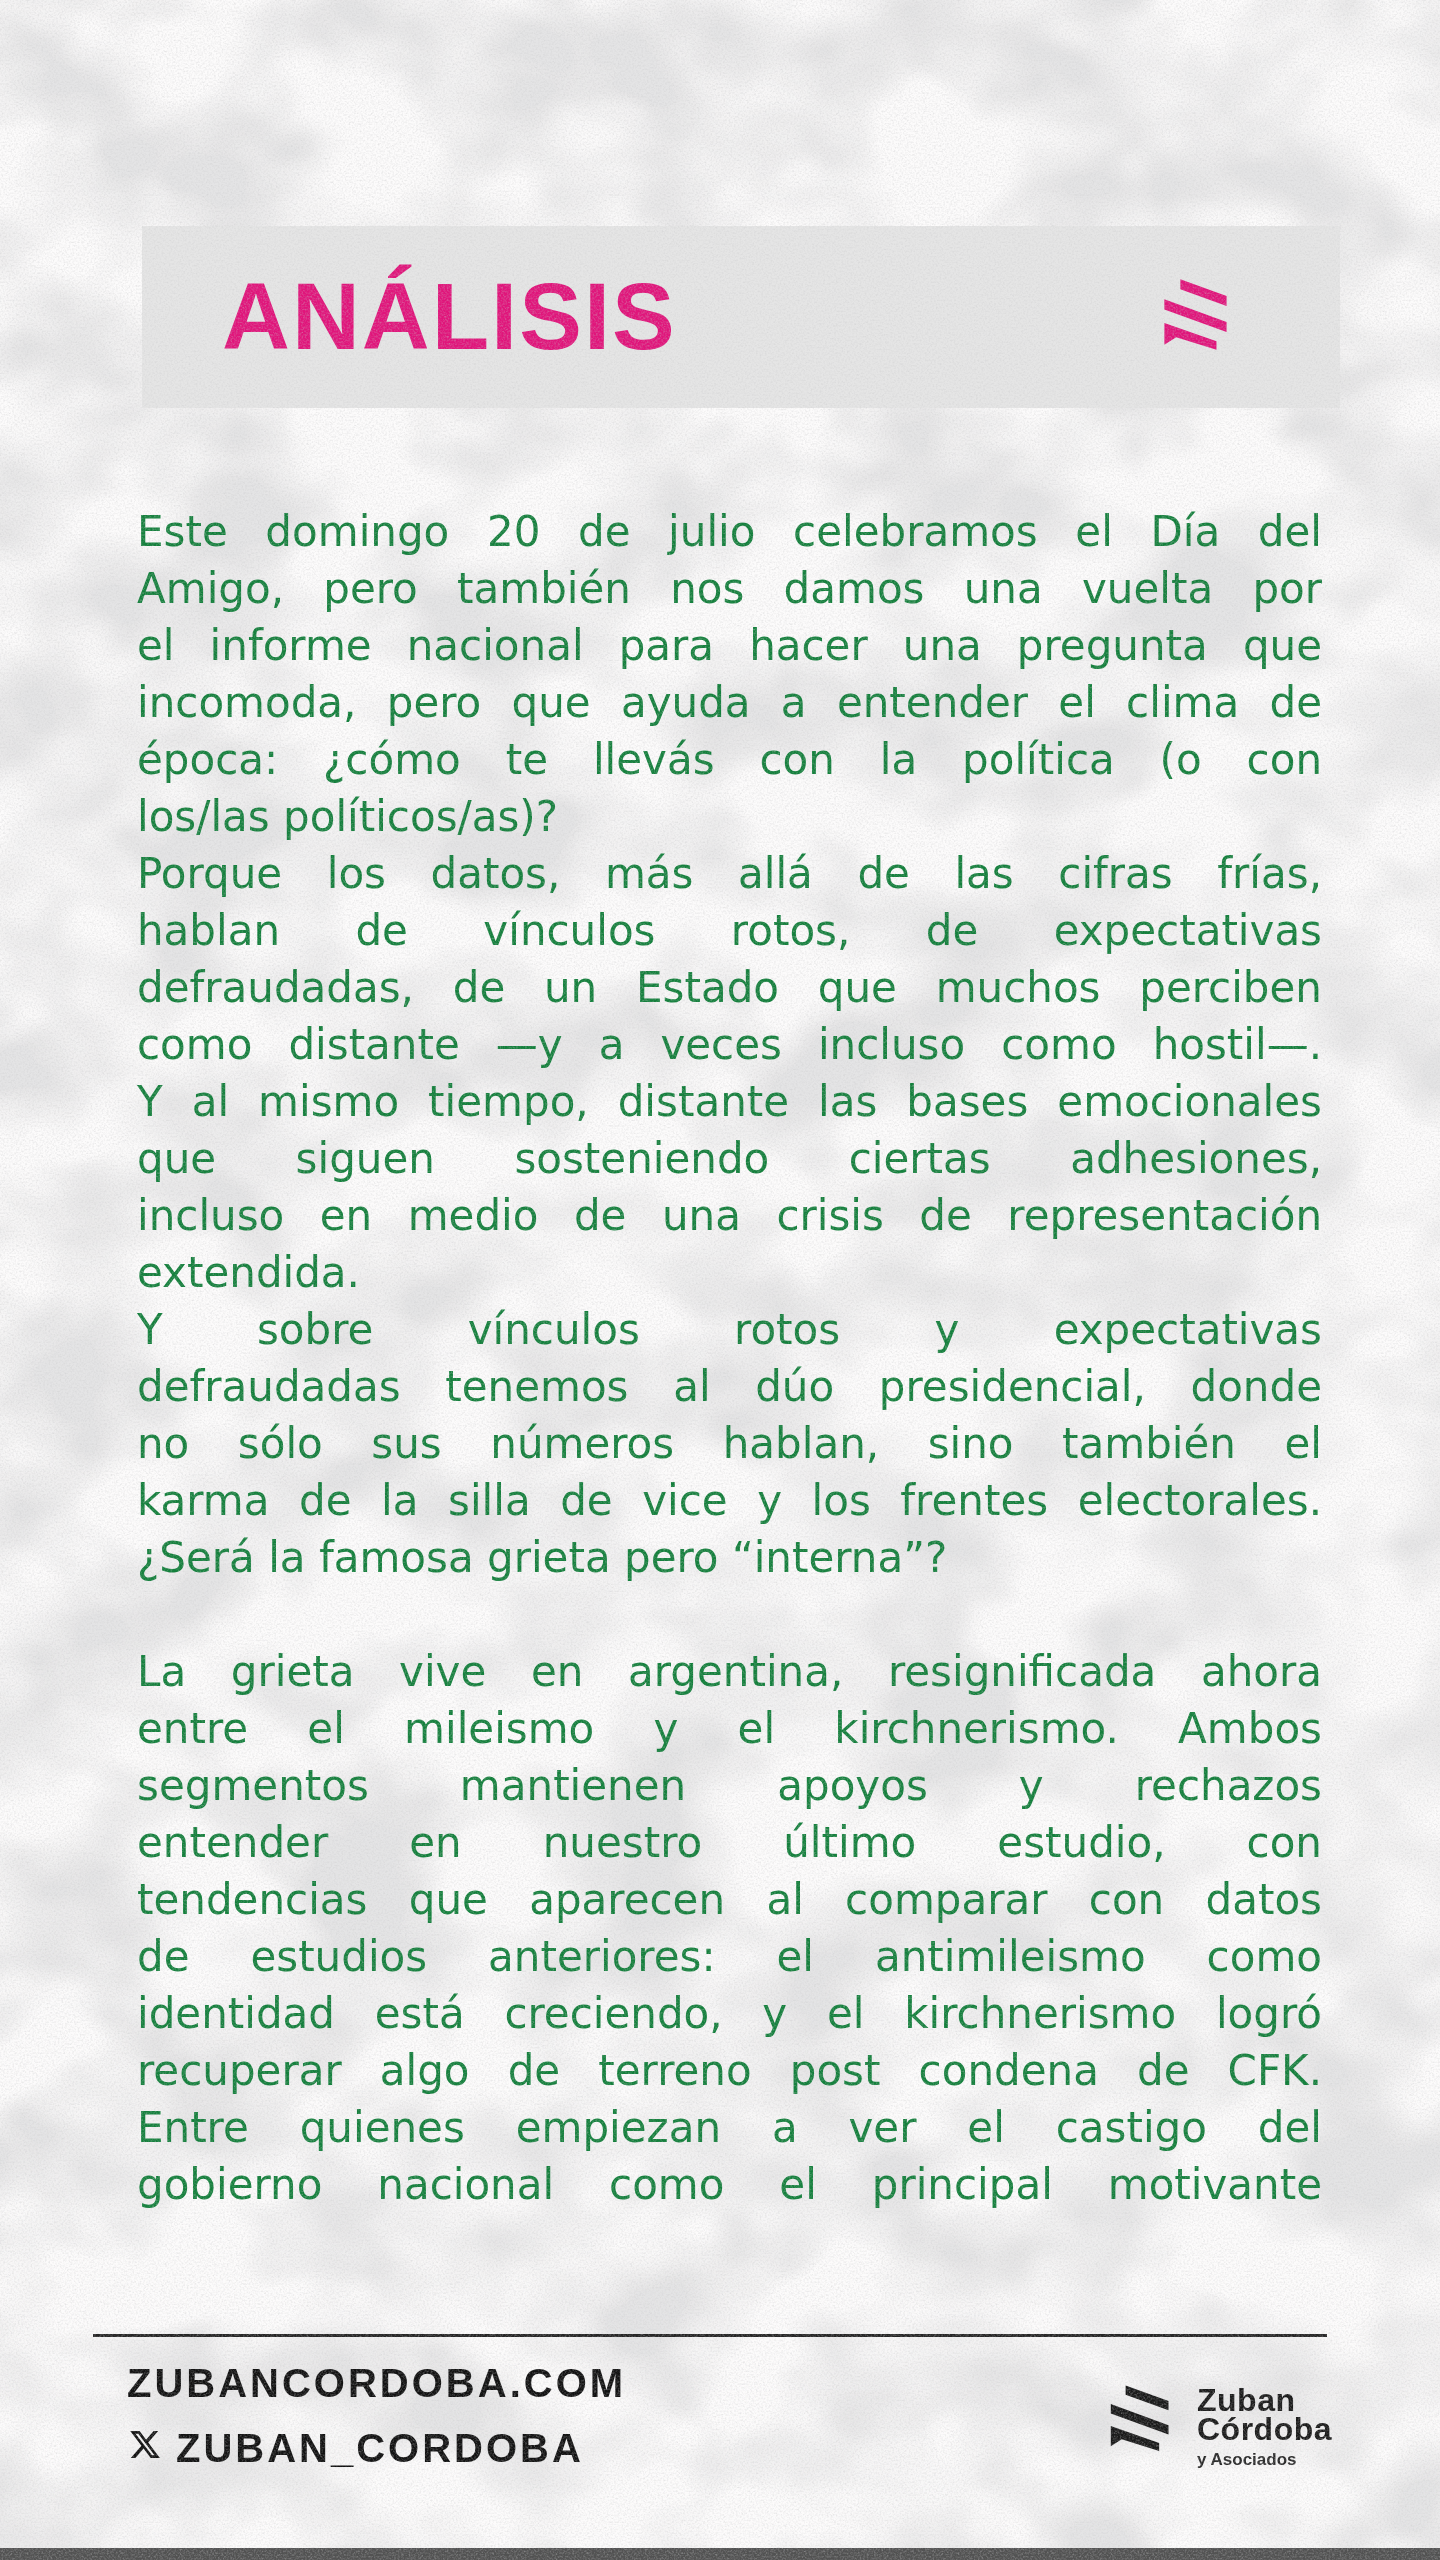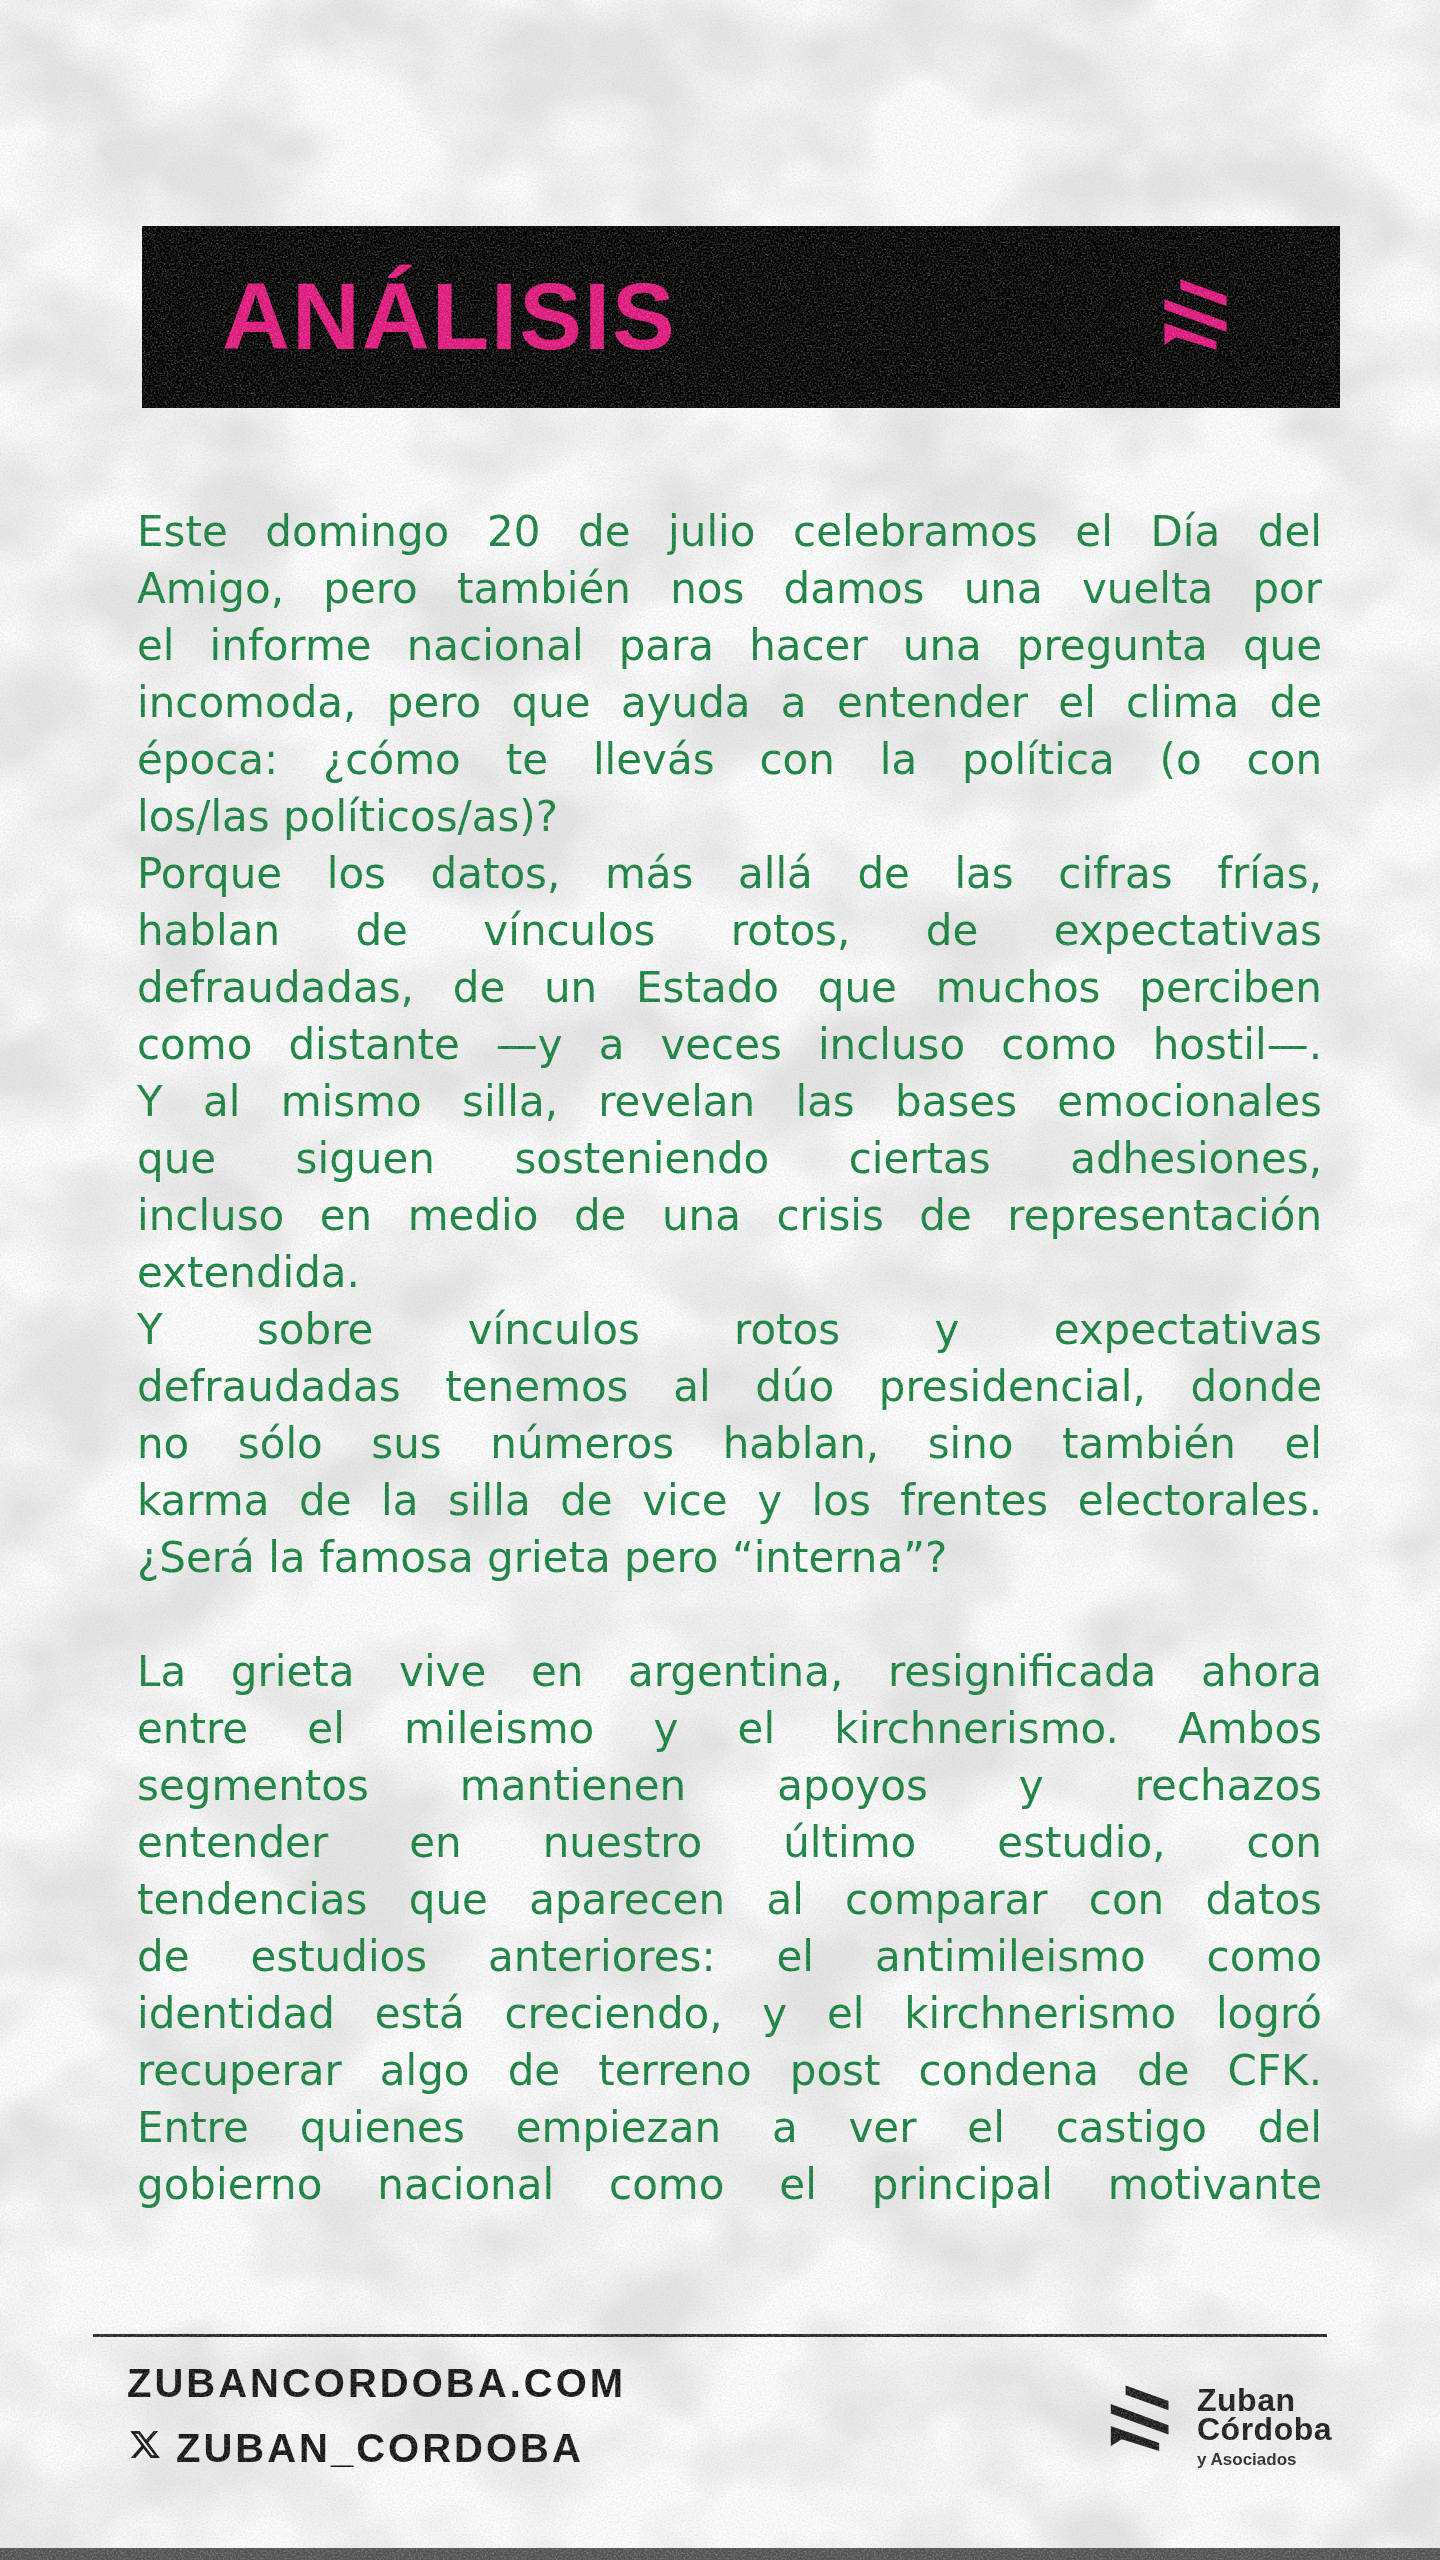--- a/index.html
+++ b/index.html
@@ -8,21 +8,21 @@
     background:#fcfbfb;
     font-family:"DejaVu Sans", sans-serif;
   }
   .layer { position:absolute; left:0; top:0; width:1440px; height:2560px; }
   .blotches { z-index:0; }
   .grain { z-index:6; pointer-events:none; }
 
   
   .band {
     position:absolute; left:142px; top:226px; width:1198px; height:182px;
-    background:#000000; z-index:2; display:flex; align-items:center;
+    background:#e5e5e5; z-index:2; display:flex; align-items:center;
   }
   .band h1 {
     margin:0; padding-left:80px;
     font-family:"Liberation Sans", sans-serif; font-weight:bold;
     font-size:94px; letter-spacing:2px; color:#e0157b; line-height:1;
   }
   .band-logo { position:absolute; right:100px; top:50%; transform:translateY(-50%); }
 
   
   .article {
@@ -90,21 +90,21 @@
       <div class="line">el informe nacional para hacer una pregunta que</div>
       <div class="line">incomoda, pero que ayuda a entender el clima de</div>
       <div class="line">época: ¿cómo te llevás con la política (o con</div>
       <div class="line last">los/las políticos/as)?</div>
     </div>
   <div class="para">
       <div class="line">Porque los datos, más allá de las cifras frías,</div>
       <div class="line">hablan de vínculos rotos, de expectativas</div>
       <div class="line">defraudadas, de un Estado que muchos perciben</div>
       <div class="line">como distante —y a veces incluso como hostil—.</div>
-      <div class="line">Y al mismo silla, revelan las bases emocionales</div>
+      <div class="line">Y al mismo tiempo, distante las bases emocionales</div>
       <div class="line">que siguen sosteniendo ciertas adhesiones,</div>
       <div class="line">incluso en medio de una crisis de representación</div>
       <div class="line last">extendida.</div>
     </div>
   <div class="para">
       <div class="line">Y sobre vínculos rotos y expectativas</div>
       <div class="line">defraudadas tenemos al dúo presidencial, donde</div>
       <div class="line">no sólo sus números hablan, sino también el</div>
       <div class="line">karma de la silla de vice y los frentes electorales.</div>
       <div class="line last">¿Será la famosa grieta pero “interna”?</div>

